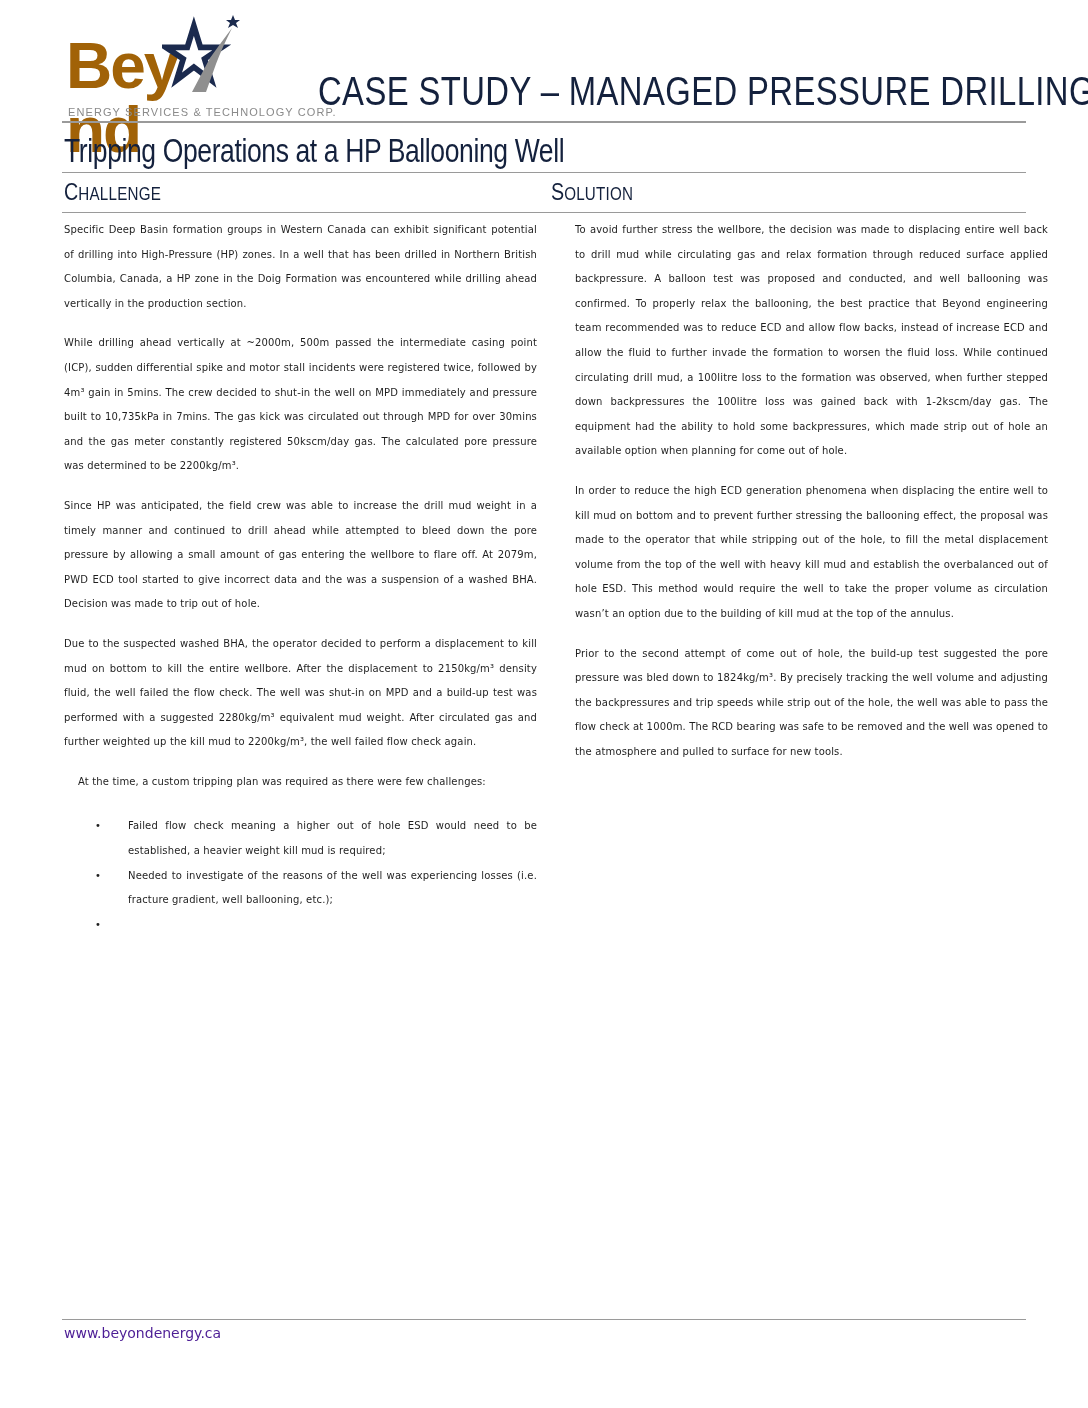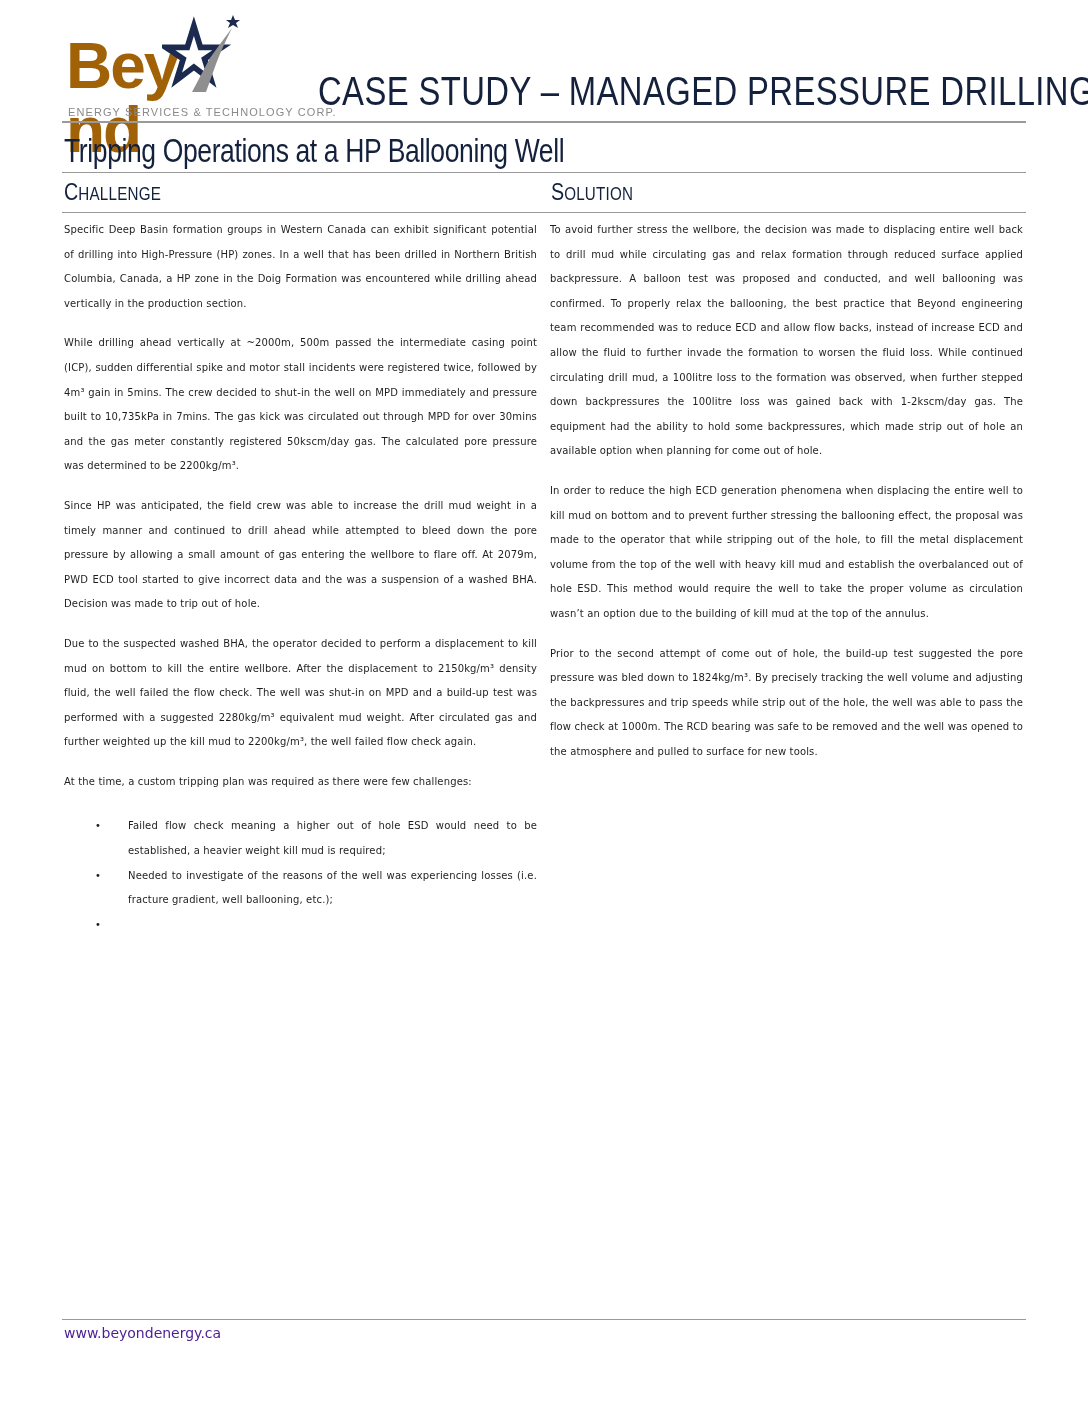--- a/index.html
+++ b/index.html
@@ -32,21 +32,21 @@
                   color:#14213d; white-space:nowrap; transform:scaleX(0.82);
                   transform-origin:left center; }
   .section-head .big { font-size:24px; }
   .section-head .small { font-size:18.5px; letter-spacing:0.3px; }
   .sh-left { left:64px; }
   .sh-right { left:551px; }
 
   .col { position:absolute; top:218px; width:473px; font-size:10px; line-height:24.6px;
          text-align:justify; color:#1e1e1e; letter-spacing:0.15px; }
   .col-left { left:64px; }
-  .col-right { left:550px; }
+  .col-right { left:575px; }
   .col p { margin:0 0 15px 0; }
 
   ul.challenges { margin:0; padding:0; list-style:none; }
   ul.challenges li { position:relative; padding-left:64px; margin:0; }
   ul.challenges li .bullet { position:absolute; left:31px; top:0; }
 
   .footer { position:absolute; left:64px; top:1325px; font-size:14px; color:#4c1d95; }
 </style>
 </head>
 <body>
@@ -76,21 +76,21 @@
 <div class="section-head sh-right">
   <span class="big">S</span><span class="small">OLUTION</span>
 </div>
 <div class="rule r3"></div>
 
 <div class="col col-left">
   <p>Specific Deep Basin formation groups in Western Canada can exhibit significant potential of drilling into High-Pressure (HP) zones. In a well that has been drilled in Northern British Columbia, Canada, a HP zone in the Doig Formation was encountered while drilling ahead vertically in the production section.</p>
   <p>While drilling ahead vertically at ~2000m, 500m passed the intermediate casing point (ICP), sudden differential spike and motor stall incidents were registered twice, followed by 4m³ gain in 5mins. The crew decided to shut-in the well on MPD immediately and pressure built to 10,735kPa in 7mins. The gas kick was circulated out through MPD for over 30mins and the gas meter constantly registered 50kscm/day gas. The calculated pore pressure was determined to be 2200kg/m³.</p>
   <p>Since HP was anticipated, the field crew was able to increase the drill mud weight in a timely manner and continued to drill ahead while attempted to bleed down the pore pressure by allowing a small amount of gas entering the wellbore to flare off. At 2079m, PWD ECD tool started to give incorrect data and the was a suspension of a washed BHA. Decision was made to trip out of hole.</p>
   <p>Due to the suspected washed BHA, the operator decided to perform a displacement to kill mud on bottom to kill the entire wellbore. After the displacement to 2150kg/m³ density fluid, the well failed the flow check. The well was shut-in on MPD and a build-up test was performed with a suggested 2280kg/m³ equivalent mud weight. After circulated gas and further weighted up the kill mud to 2200kg/m³, the well failed flow check again.</p>
-  <p style="margin-bottom:20px;">At the time, a custom tripping plan was required as there were few challenges:</p>
+  <p style="margin-bottom:20px;margin-left:14px;">At the time, a custom tripping plan was required as there were few challenges:</p>
   <ul class="challenges">
     <li>
       <span class="bullet">•</span>
       <span>Failed flow check meaning a higher out of hole ESD would need to be established, a heavier weight kill mud is required;</span>
     </li>
     <li>
       <span class="bullet">•</span>
       <span>Needed to investigate of the reasons of the well was experiencing losses (i.e. fracture gradient, well ballooning, etc.);</span>
     </li>
     <li>

